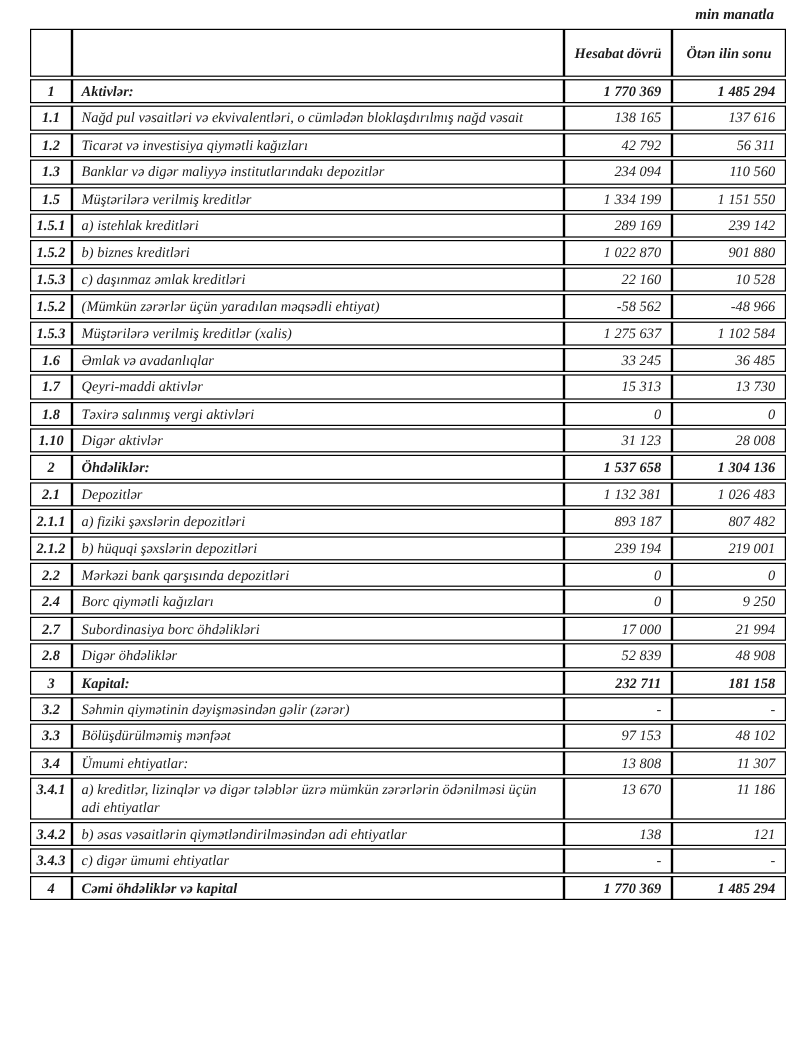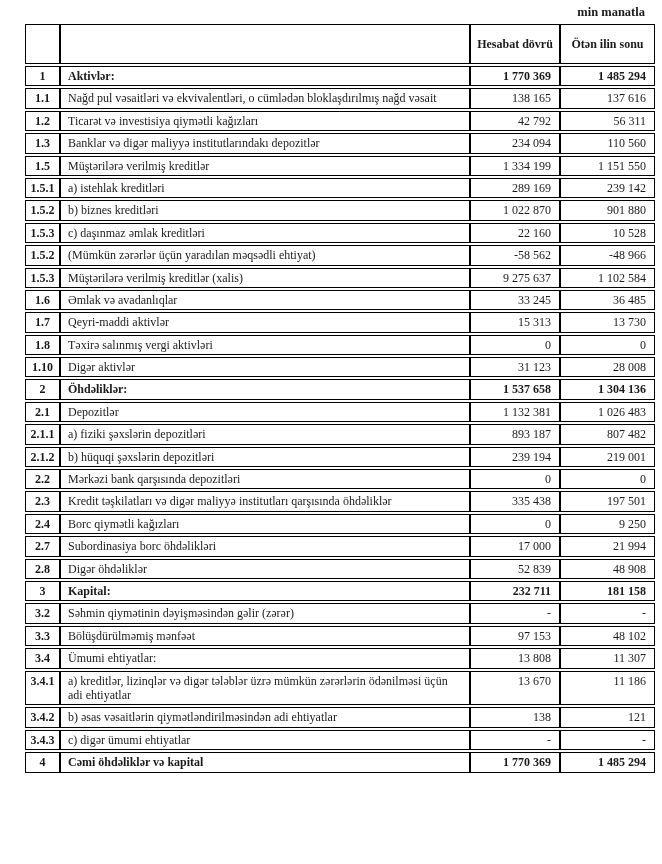--- a/index.html
+++ b/index.html
@@ -12,20 +12,21 @@
     width: 662px;
     height: 864px;
     font-family: "Liberation Serif", "DejaVu Serif", serif;
     color: #1b1b1b;
     overflow: hidden;
   }
   .page {
     width: 662px;
     height: 755px;
     padding-top: 4px;
+    font-style: italic;
   }
   .unit-label {
     text-align: right;
     font-weight: bold;
     font-size: 12.5px;
     padding-right: 17px;
     height: 18px;
     line-height: 16px;
   }
   table.balance-sheet {
@@ -148,21 +149,21 @@
         </tr>
         <tr>
           <td class="num">1.5.2</td>
           <td class="label">(Mümkün zərərlər üçün yaradılan məqsədli ehtiyat)</td>
           <td class="val">-58 562</td>
           <td class="val">-48 966</td>
         </tr>
         <tr>
           <td class="num">1.5.3</td>
           <td class="label">Müştərilərə verilmiş kreditlər (xalis)</td>
-          <td class="val">9 275 637</td>
+          <td class="val">1 275 637</td>
           <td class="val">1 102 584</td>
         </tr>
         <tr>
           <td class="num">1.6</td>
           <td class="label">Əmlak və avadanlıqlar</td>
           <td class="val">33 245</td>
           <td class="val">36 485</td>
         </tr>
         <tr>
           <td class="num">1.7</td>
@@ -206,26 +207,20 @@
           <td class="val">239 194</td>
           <td class="val">219 001</td>
         </tr>
         <tr>
           <td class="num">2.2</td>
           <td class="label">Mərkəzi bank qarşısında depozitləri</td>
           <td class="val">0</td>
           <td class="val">0</td>
         </tr>
         <tr>
-          <td class="num">2.3</td>
-          <td class="label">Kredit təşkilatları və digər maliyyə institutları qarşısında öhdəliklər</td>
-          <td class="val">335 438</td>
-          <td class="val">197 501</td>
-        </tr>
-        <tr>
           <td class="num">2.4</td>
           <td class="label">Borc qiymətli kağızları</td>
           <td class="val">0</td>
           <td class="val">9 250</td>
         </tr>
         <tr>
           <td class="num">2.7</td>
           <td class="label">Subordinasiya borc öhdəlikləri</td>
           <td class="val">17 000</td>
           <td class="val">21 994</td>

